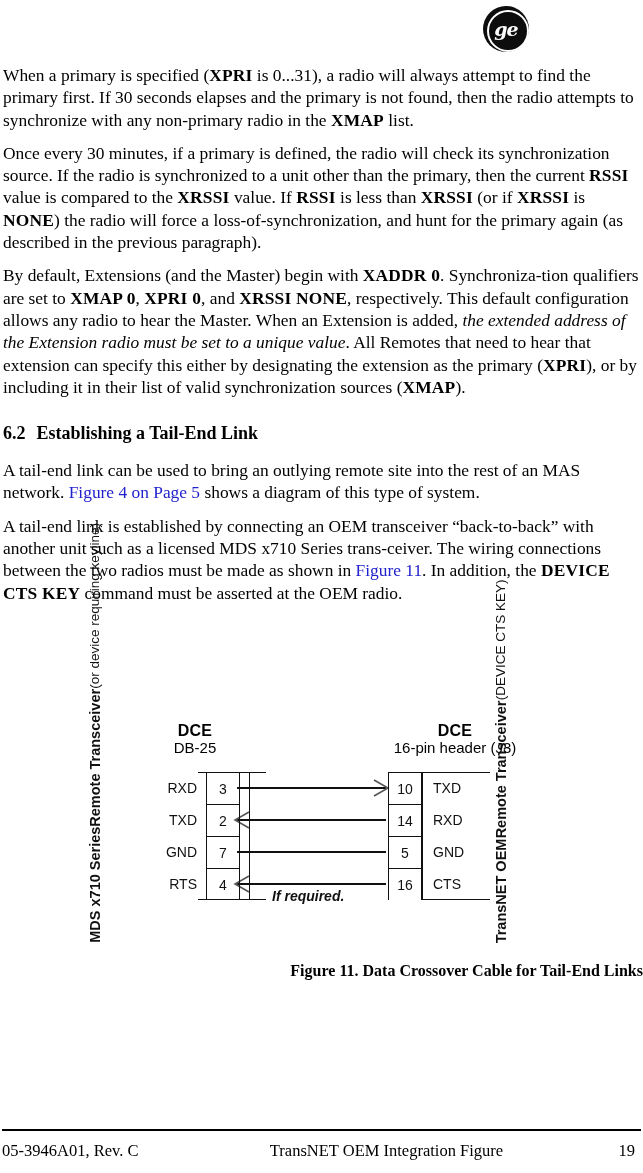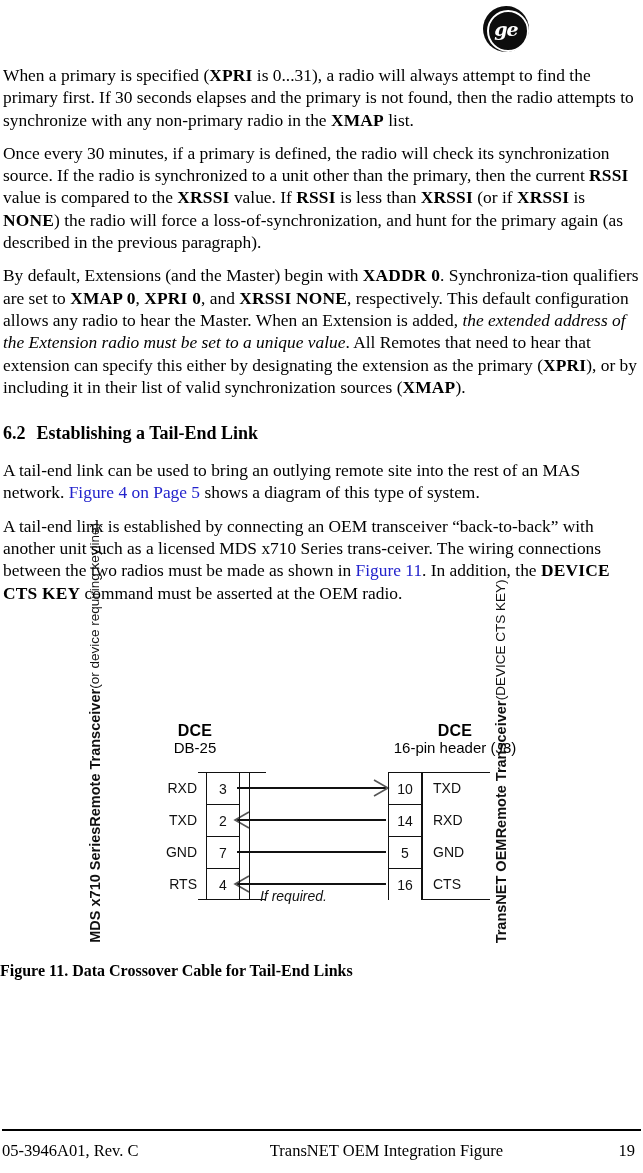--- a/index.html
+++ b/index.html
@@ -226,35 +226,35 @@
     position: absolute;
     left: 0;
     top: 0;
     width: 643px;
     height: 250px;
     pointer-events: none;
   }
 
   .if-required {
     position: absolute;
-    left: 260px;
+    left: 272px;
     top: 888px;
     font-family: "Liberation Sans", sans-serif;
     font-style: italic;
-    font-weight: 400;
+    font-weight: 700;
     font-size: 14px;
     color: #111;
   }
 
   .fig-caption {
     position: absolute;
     left: 0;
     top: 962px;
     width: 643px;
-    text-align: left;
+    text-align: right;
     font-family: "Liberation Serif", serif;
     font-weight: 700;
     font-size: 16px;
   }
 
   
   .footer-rule {
     position: absolute;
     left: 2px;
     top: 1129px;

